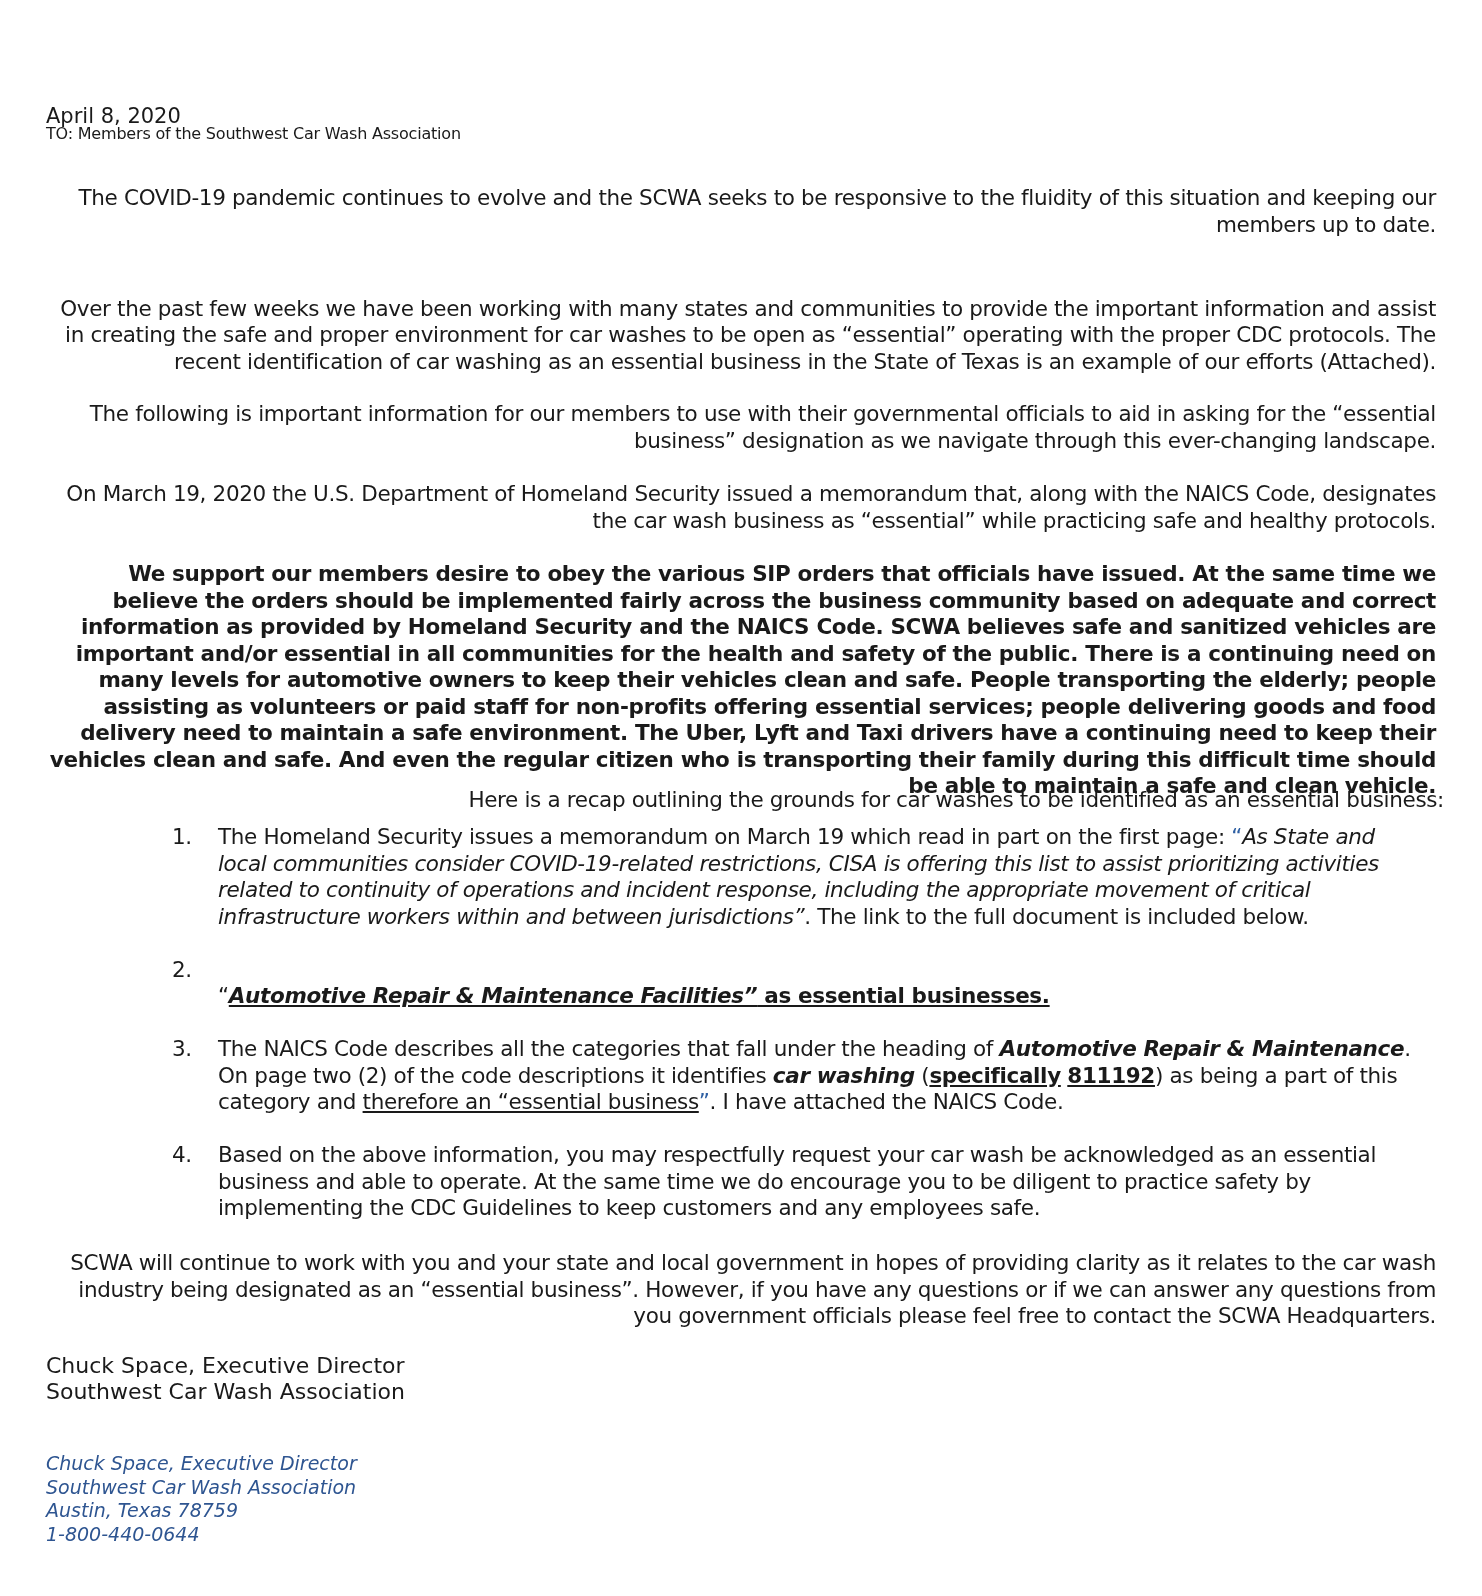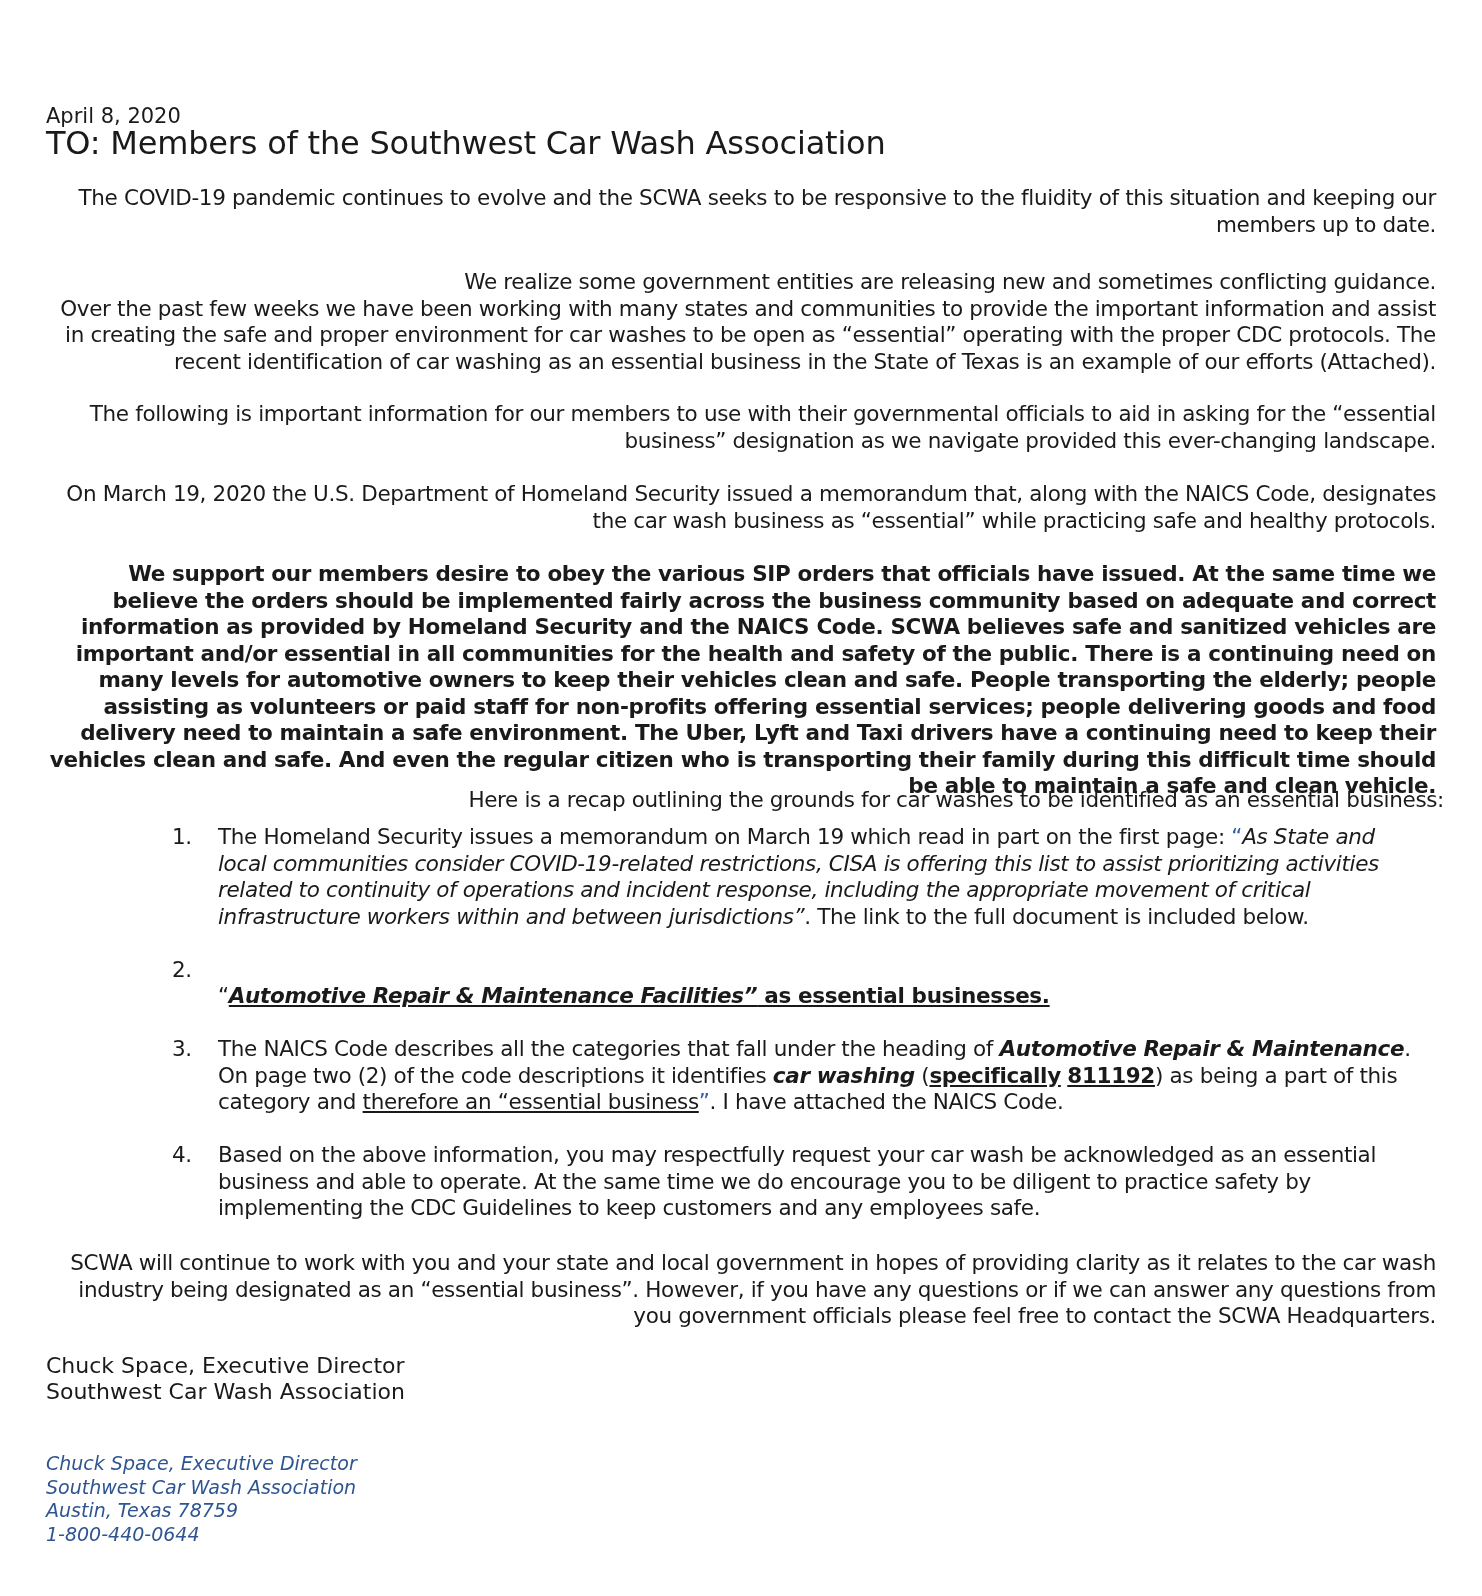--- a/index.html
+++ b/index.html
@@ -3,21 +3,21 @@
 <meta charset="utf-8">
 <style>
   html, body { margin: 0; padding: 0; background: #ffffff; }
   body {
     width: 1482px; height: 1596px; position: relative; overflow: hidden;
     font-family: "DejaVu Sans", sans-serif; color: #1a1a1a;
   }
   .page { position: absolute; left: 46px; top: 0; width: 1390px; }
   .line-block { font-size: 21.5px; line-height: 26.5px; letter-spacing: -0.35px; }
   .date { position: absolute; top: 68px; left: 0; font-size: 21px; margin-top: 36px; }
-  .to { position: absolute; top: 124px; left: 0; font-size: 32px; letter-spacing: -0.2px; }
+  .to { position: absolute; top: 124px; left: 0; font-size: 16px; letter-spacing: -0.2px; }
   .para { position: absolute; left: 0; width: 1390px; margin: 0; text-align: right; }
   .p1 { top: 185px; }
   .p2 { top: 269px; }
   .p3 { top: 401px; }
   .p4 { top: 481px; }
   .p5 { top: 561px; font-weight: bold; }
   .p6 { top: 787px; margin-left: 8px; }
   .list { position: absolute; left: 126px; top: 824px; width: 1250px; margin: 0; padding: 0; list-style: none; }
   .list li { position: relative; padding-left: 46px; margin-bottom: 26.5px; }
   .list li .num { position: absolute; left: 0; top: 0; }
@@ -35,25 +35,25 @@
 
 <div class="page">
 
   <div class="date">April 8, 2020</div>
 
   <div class="to">TO: Members of the Southwest Car Wash Association</div>
 
   <p class="para p1 line-block">The COVID-19 pandemic continues to evolve and the SCWA seeks to be responsive to the fluidity of this situation and keeping our members up to date.</p>
 
   <p class="para p2 line-block">
-    <span>We realize some government entities are releasing new and sometimes conflicting guidance.</span><br>
+    <br>
     <span>Over the past few weeks we have been working with many states and communities to provide the important information and assist in creating the safe and proper environment for car washes to be open as “essential” operating with the proper CDC protocols.  The recent identification of car washing as an essential business in the State of Texas is an example of our efforts (Attached).</span>
   </p>
 
-  <p class="para p3 line-block">The following is important information for our members to use with their governmental officials to aid in asking for the “essential business” designation as we navigate provided this ever-changing landscape.</p>
+  <p class="para p3 line-block">The following is important information for our members to use with their governmental officials to aid in asking for the “essential business” designation as we navigate through this ever-changing landscape.</p>
 
   <p class="para p4 line-block">On March 19, 2020 the U.S. Department of Homeland Security issued a memorandum that, along with the NAICS Code, designates the car wash business as “essential” while practicing safe and healthy protocols.</p>
 
   <p class="para p5 line-block">We support our members desire to obey the various SIP orders that officials have issued. At the same time we believe the orders should be implemented fairly across the business community based on adequate and correct information as provided by Homeland Security and the NAICS Code.  SCWA believes safe and sanitized vehicles are important and/or essential in all communities for the health and safety of the public.  There is a continuing need on many levels for automotive owners to keep their vehicles clean and safe.  People transporting the elderly; people assisting as volunteers or paid staff for non-profits offering essential services; people delivering goods and food delivery need to maintain a safe environment.  The Uber, Lyft and Taxi drivers have a continuing need to keep their vehicles clean and safe. And even the regular citizen who is transporting their family during this difficult time should be able to maintain a safe and clean vehicle.</p>
 
   <p class="para p6 line-block">Here is a recap outlining the grounds for car washes to be identified as an essential business:</p>
 
   <ol class="list line-block">
     <li>
       <span class="num">1.</span>

